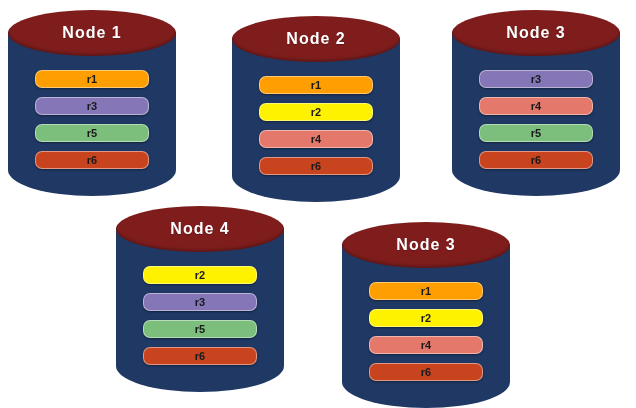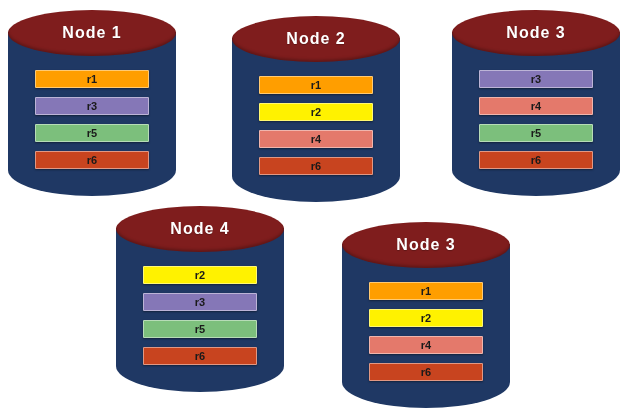--- a/index.html
+++ b/index.html
@@ -57,21 +57,21 @@
     right: 0;
     display: flex;
     flex-direction: column;
     align-items: center;
     z-index: 3;
   }
   .record {
     width: 112px;
     height: 16px;
     margin-bottom: 9px;
-    border-radius: 1px;
+    border-radius: 7px;
     border: 1px solid rgba(255,255,255,0.45);
     box-shadow: 0 1px 2px rgba(0,0,0,0.4);
     display: flex;
     align-items: center;
     justify-content: center;
   }
   .record span {
     color: #1a1a1a;
     font-size: 11px;
     font-weight: bold;

